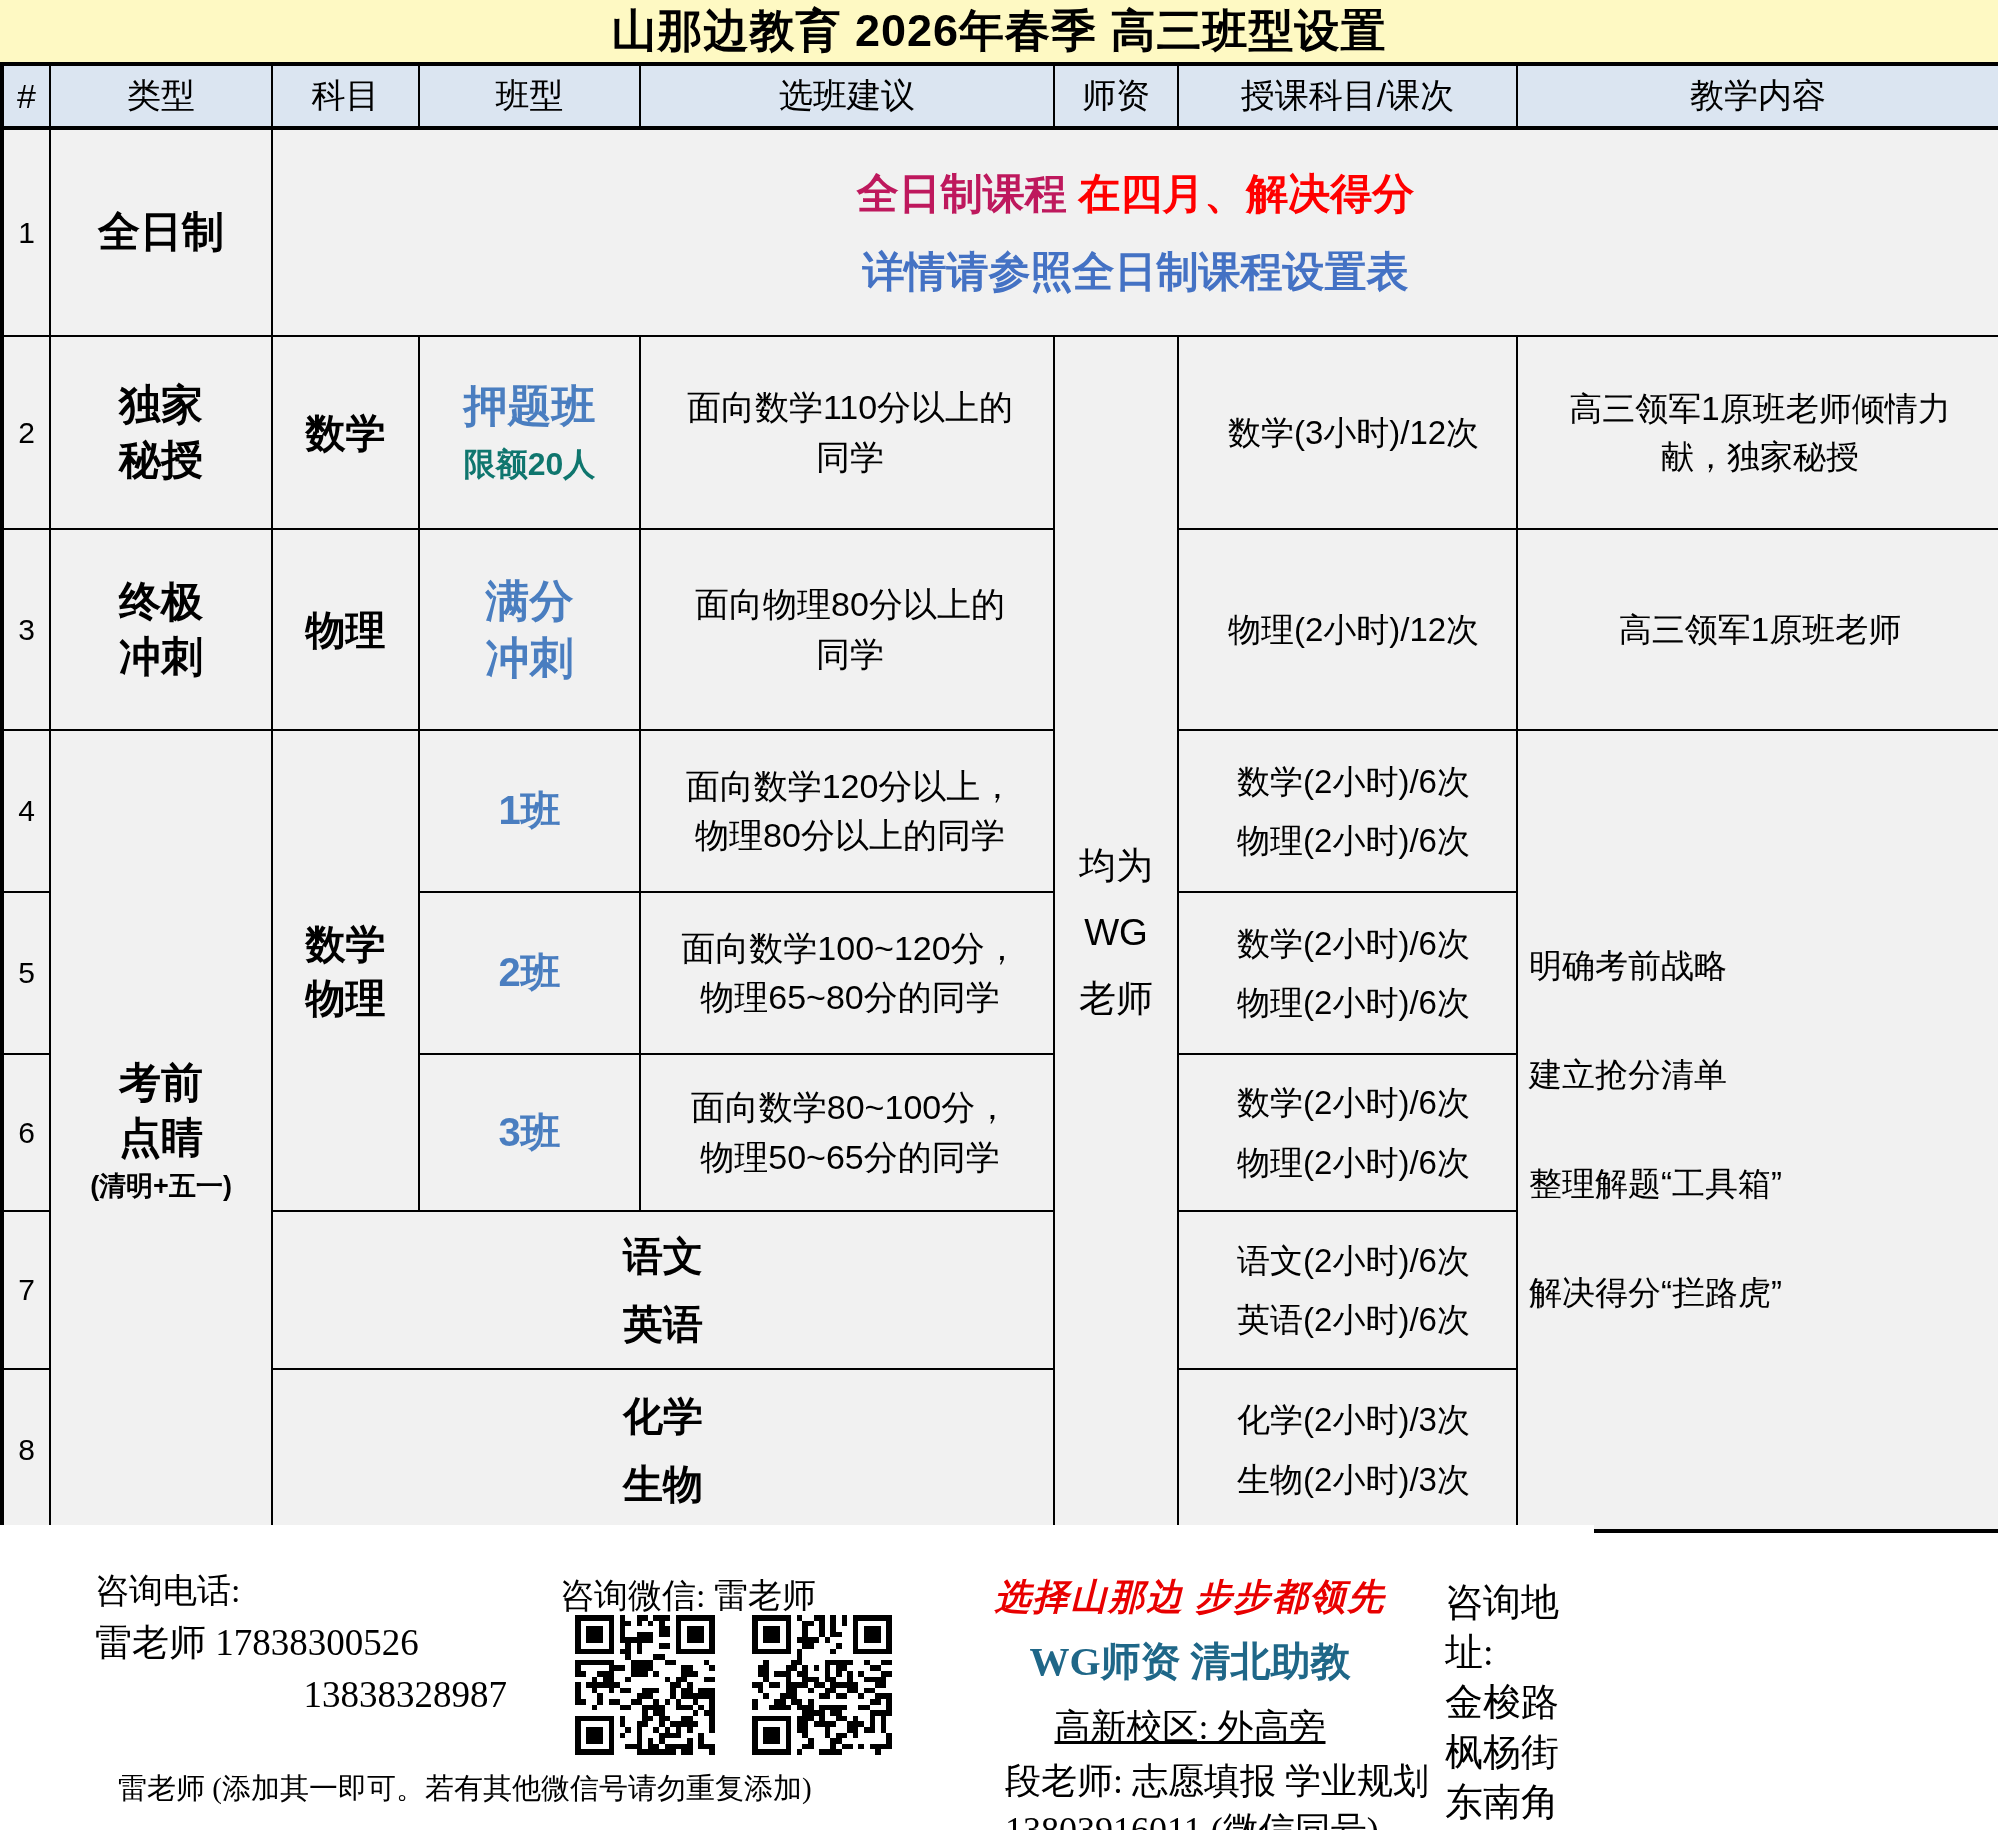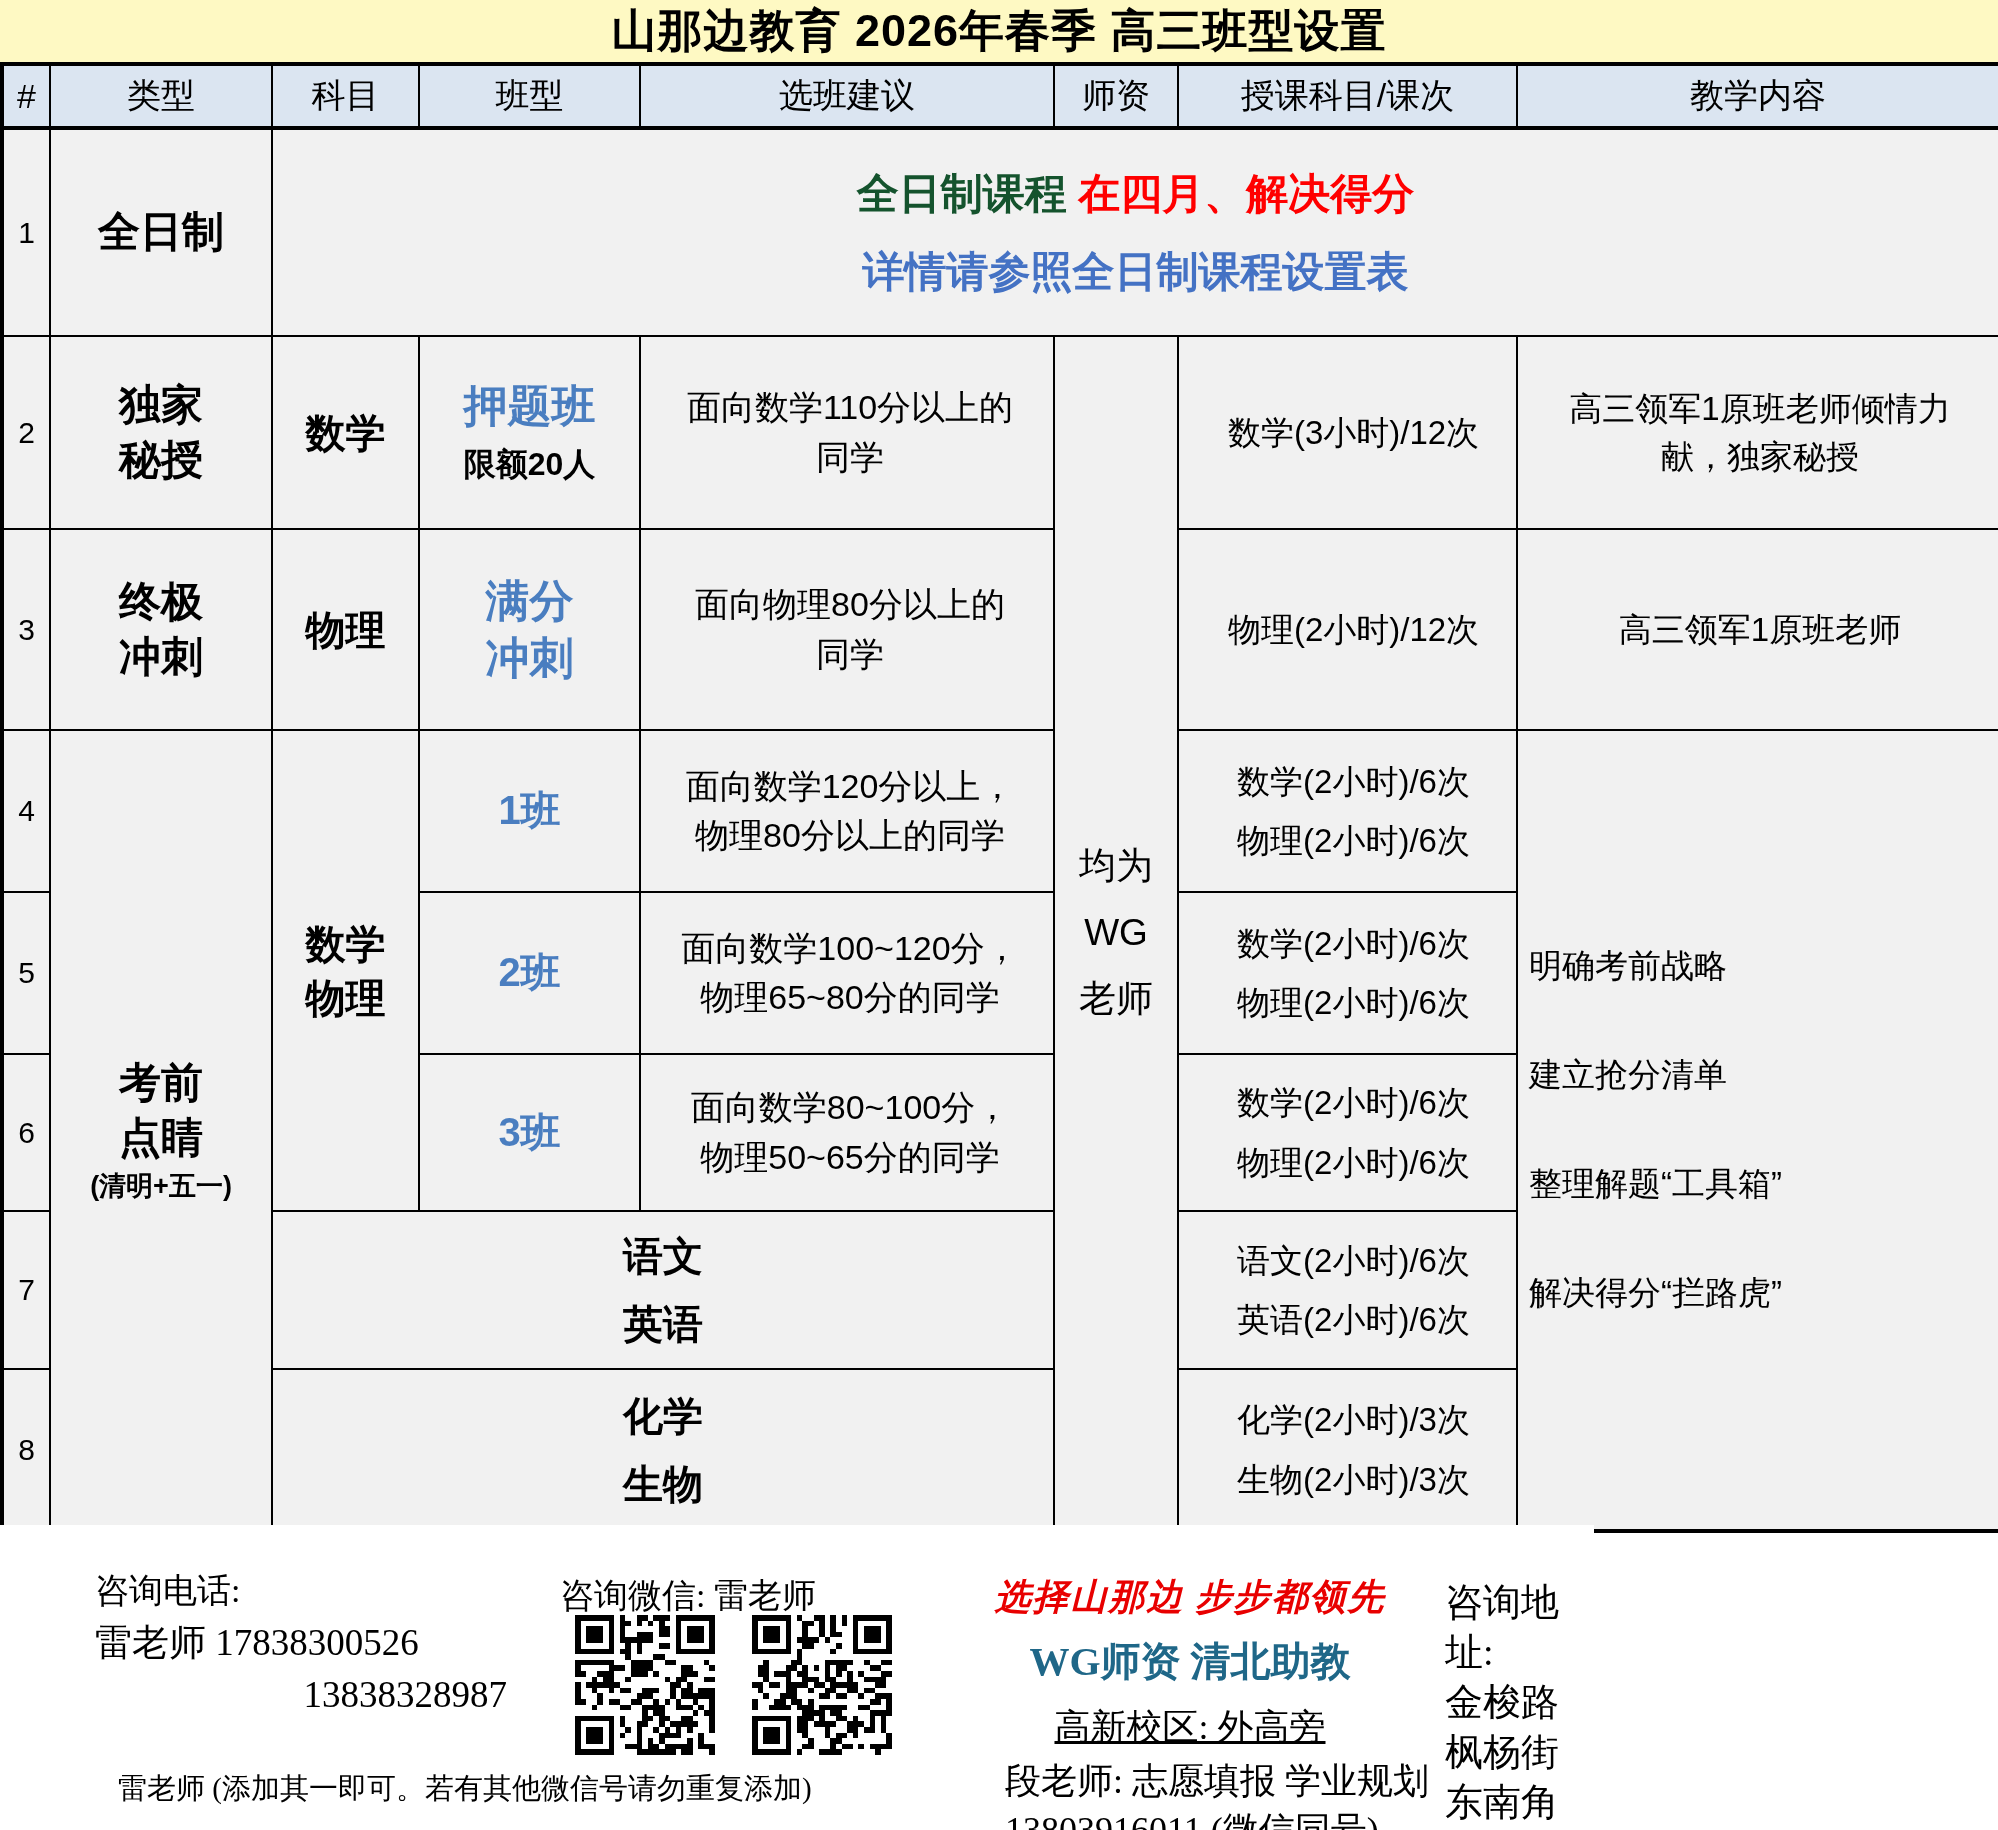--- a/index.html
+++ b/index.html
@@ -15,31 +15,31 @@
   table.schedule th,table.schedule td{border:2px solid #000;overflow:hidden;}
   table.schedule thead th{background:#dbe5f1;font-size:34px;font-weight:500;height:58px;
                           border-bottom:4px solid #000;}
   table.schedule td{background:#f1f1f1;vertical-align:middle;text-align:center;}
   .preline{white-space:pre-line;}
   .cell-num{font-size:30px;}
   .cell-type{font-size:42px;font-weight:bold;line-height:1.3;}
   .type-note{font-size:27px;font-weight:bold;margin-top:2px;}
   .cell-subject{font-size:40px;font-weight:bold;line-height:1.35;}
   .class-blue{font-size:44px;font-weight:bold;color:#4a7ec0;line-height:1.28;}
-  .class-limit{font-size:32px;font-weight:bold;color:#000000;margin-top:8px;}
+  .class-limit{font-size:32px;font-weight:bold;color:#0f766e;margin-top:8px;}
   .subjects-merged{font-size:40px;font-weight:bold;line-height:1.7;}
   .cell-advice{font-size:34px;text-align:left;padding:8px 8px 8px 14px;line-height:1.45;}
   .cell-teacher{font-size:37px;line-height:1.8;}
   .cell-lessons{font-size:33px;text-align:left;padding-left:13px;line-height:1.8;}
   .cell-content{font-size:33px;text-align:left;padding:8px 6px 8px 10px;line-height:1.45;}
   .content-merged{display:flex;flex-direction:column;justify-content:center;gap:64px;
                   text-align:left;padding-left:10px;font-size:33px;}
   .notice-line1{font-size:42px;font-weight:bold;}
   .notice-line2{font-size:42px;font-weight:bold;color:#4472c4;margin-top:22px;}
-  .txt-blue{color:#14532d;}
+  .txt-blue{color:#be185d;}
   .txt-red{color:#ff0000;}
 
   
   .footer{position:absolute;left:0;top:1525px;width:1594px;height:305px;background:#ffffff;
           font-family:"Liberation Serif","DejaVu Serif",serif;}
   .phone-block{position:absolute;left:95px;top:40px;width:412px;}
   .phone-label{font-size:34px;line-height:52px;}
   .phone-line{font-size:37px;line-height:52px;}
   .phone-line.right{text-align:right;}
   .phone-note{position:absolute;left:118px;top:244px;font-size:29px;}

